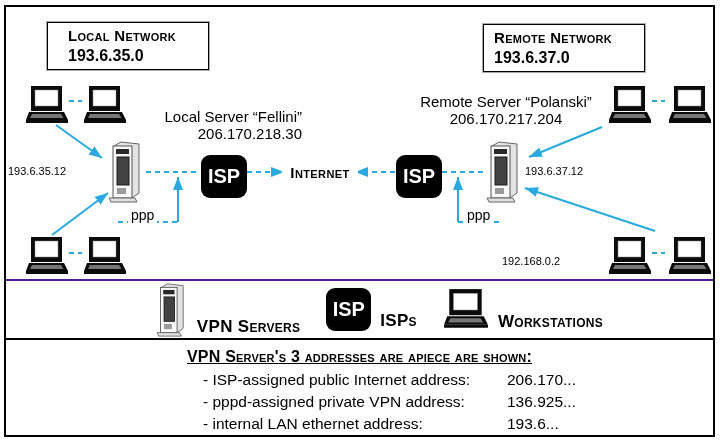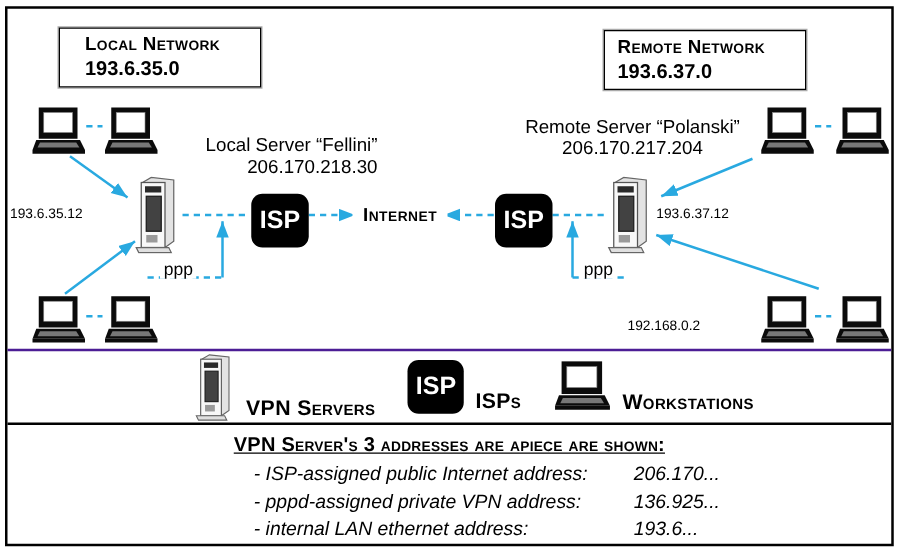--- a/index.html
+++ b/index.html
@@ -44,21 +44,21 @@
   .lg-item { display:flex; align-items:flex-end; }
   .lg-item + .lg-item { margin-left:26px; }
   .lg-label { font-weight:bold; font-variant:small-caps; font-size:17px; letter-spacing:.3px; margin-left:9px; }
   .lg-isp {
     width:45px; height:43px; background:#000; border-radius:9px; color:#fff;
     display:flex; align-items:center; justify-content:center; font-weight:bold; font-size:20px;
   }
   
   .sec-notes { flex:1; padding-top:8px; }
   .notes-title { text-align:center; font-weight:bold; font-variant:small-caps; font-size:16px; letter-spacing:.2px;text-decoration:underline; }
-  .notes-rows { margin-left:197px; margin-top:3px;font-style:italic; }
+  .notes-rows { margin-left:197px; margin-top:3px; }
   .nrow { display:flex; line-height:22px; font-size:15.5px; }
   .nrow .nlabel { width:304px; }
   .nrow .nvalue { white-space:nowrap; }
 </style>
 </head>
 <body>
 
 <svg width="0" height="0" style="position:absolute" aria-hidden="true">
   <defs>
     <symbol id="sym-laptop" viewBox="0 0 44 42">

